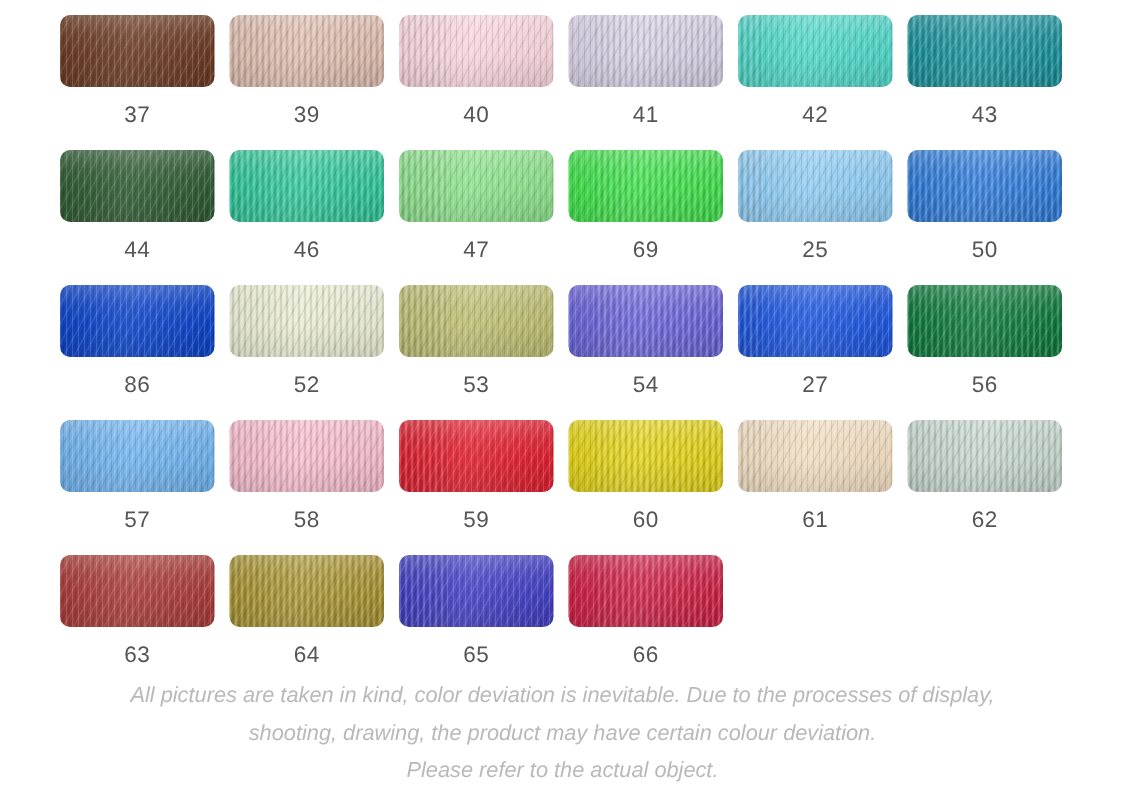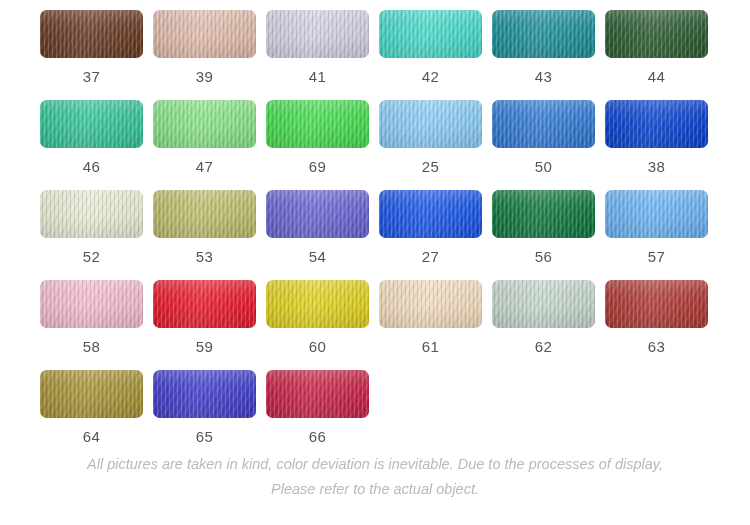--- a/index.html
+++ b/index.html
@@ -137,20 +137,28 @@
       </div>
       <div class="swatch-cell">
         <div class="swatch-chip" style="background-color: rgb(222, 188, 174);">
           <div class="tex-shade"></div>
           <div class="tex-rib"></div>
           <div class="tex-weave"></div>
         </div>
         <div class="swatch-label">39</div>
       </div>
       <div class="swatch-cell">
+        <div class="swatch-chip" style="background-color: rgb(248, 212, 220);">
+          <div class="tex-shade"></div>
+          <div class="tex-rib"></div>
+          <div class="tex-weave"></div>
+        </div>
+        <div class="swatch-label">40</div>
+      </div>
+      <div class="swatch-cell">
         <div class="swatch-chip" style="background-color: rgb(213, 207, 227);">
           <div class="tex-shade"></div>
           <div class="tex-rib"></div>
           <div class="tex-weave"></div>
         </div>
         <div class="swatch-label">41</div>
       </div>
       <div class="swatch-cell">
         <div class="swatch-chip" style="background-color: rgb(79, 214, 200);">
           <div class="tex-shade"></div>
@@ -214,21 +222,21 @@
           <div class="tex-weave"></div>
         </div>
         <div class="swatch-label">50</div>
       </div>
       <div class="swatch-cell">
         <div class="swatch-chip" style="background-color: rgb(12, 67, 200);">
           <div class="tex-shade"></div>
           <div class="tex-rib"></div>
           <div class="tex-weave"></div>
         </div>
-        <div class="swatch-label">38</div>
+        <div class="swatch-label">86</div>
       </div>
       <div class="swatch-cell">
         <div class="swatch-chip" style="background-color: rgb(232, 235, 210);">
           <div class="tex-shade"></div>
           <div class="tex-rib"></div>
           <div class="tex-weave"></div>
         </div>
         <div class="swatch-label">52</div>
       </div>
       <div class="swatch-cell">
@@ -340,16 +348,17 @@
           <div class="tex-shade"></div>
           <div class="tex-rib"></div>
           <div class="tex-weave"></div>
         </div>
         <div class="swatch-label">66</div>
       </div>
     </div>
 
   <div class="disclaimer">
     <span class="dline">All pictures are taken in kind, color deviation is inevitable. Due to the processes of display,</span>
+    <span class="dline">shooting, drawing, the product may have certain colour deviation.</span>
     <span class="dline">Please refer to the actual object.</span>
   </div>
 
 </div>
 
 </body></html>

